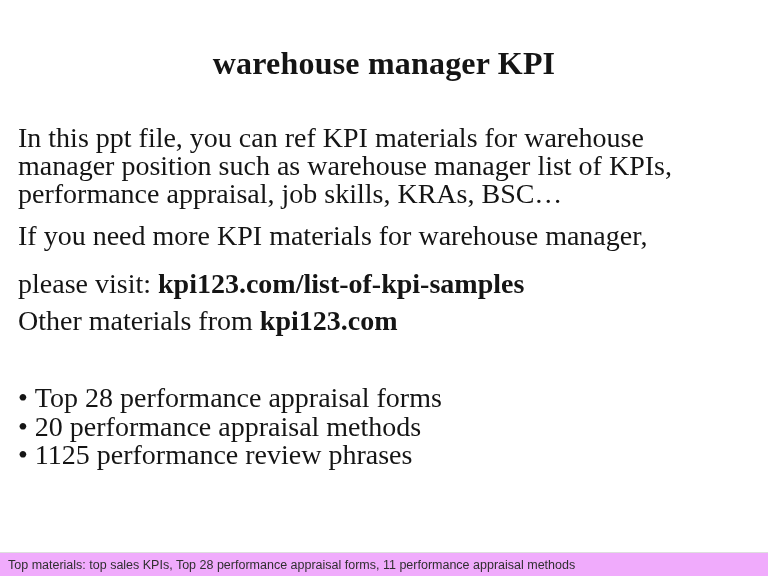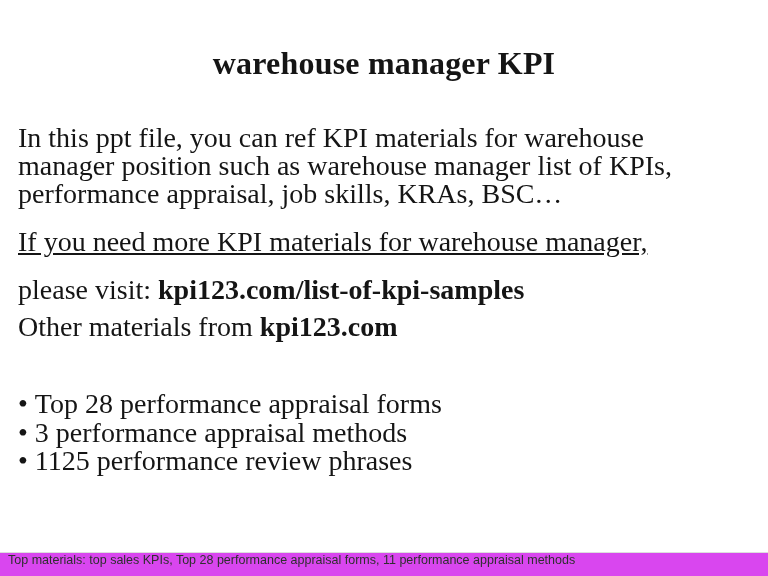--- a/index.html
+++ b/index.html
@@ -28,46 +28,46 @@
   .body {
     position: absolute;
     top: 124px;
     left: 18px;
     right: 18px;
     font-size: 28px;
     line-height: 28px;
   }
   .para { font-weight: normal; }
   .para.intro { max-width: 716px; }
-  .para.need  { margin-top: 20px; text-decoration: underline; }
+  .para.need  { margin-top: 14px; }
   .para.visit { margin-top: 20px; }
   .para.other { margin-top: 9px; }
   .bold { font-weight: bold; }
   .bullets {
     list-style: none;
     margin-top: 49px;
     line-height: 28.5px;
   }
   .bullet .dot {
     display: inline-block;
     margin-right: 7px;
   }
   .footer {
     position: absolute;
     left: 0;
     right: 0;
     bottom: 0;
     height: 24px;
-    background: #d946ef;
+    background: #f0abfc;
     border-top: 1px solid #dedede;
     font-family: "Liberation Sans", sans-serif;
     font-size: 12.5px;
     color: #2f2f2f;
     display: flex;
-    align-items: flex-start;
+    align-items: center;
     padding-left: 8px;
   }
 </style>
 </head>
 <body>
 
 <div class="slide">
 
   <h1 class="title">warehouse manager KPI</h1>
 
@@ -76,21 +76,21 @@
     <p class="para intro">In this ppt file, you can ref KPI materials for warehouse manager position such as warehouse manager list of KPIs, performance appraisal, job skills, KRAs, BSC…</p>
 
     <p class="para need">If you need more KPI materials for warehouse manager,</p>
 
     <p class="para visit"><span>please visit: </span><span class="bold">kpi123.com/list-of-kpi-samples</span></p>
 
     <p class="para other"><span>Other materials from </span><span class="bold">kpi123.com</span></p>
 
     <ul class="bullets">
       <li class="bullet"><span class="dot">•</span><span>Top 28 performance appraisal forms</span></li>
-      <li class="bullet"><span class="dot">•</span><span>3 performance appraisal methods</span></li>
+      <li class="bullet"><span class="dot">•</span><span>20 performance appraisal methods</span></li>
       <li class="bullet"><span class="dot">•</span><span>1125 performance review phrases</span></li>
     </ul>
 
   </div>
 
   <div class="footer">
     <span>Top materials: top sales KPIs, Top 28 performance appraisal forms, 11 performance appraisal methods</span>
   </div>
 
 </div>

